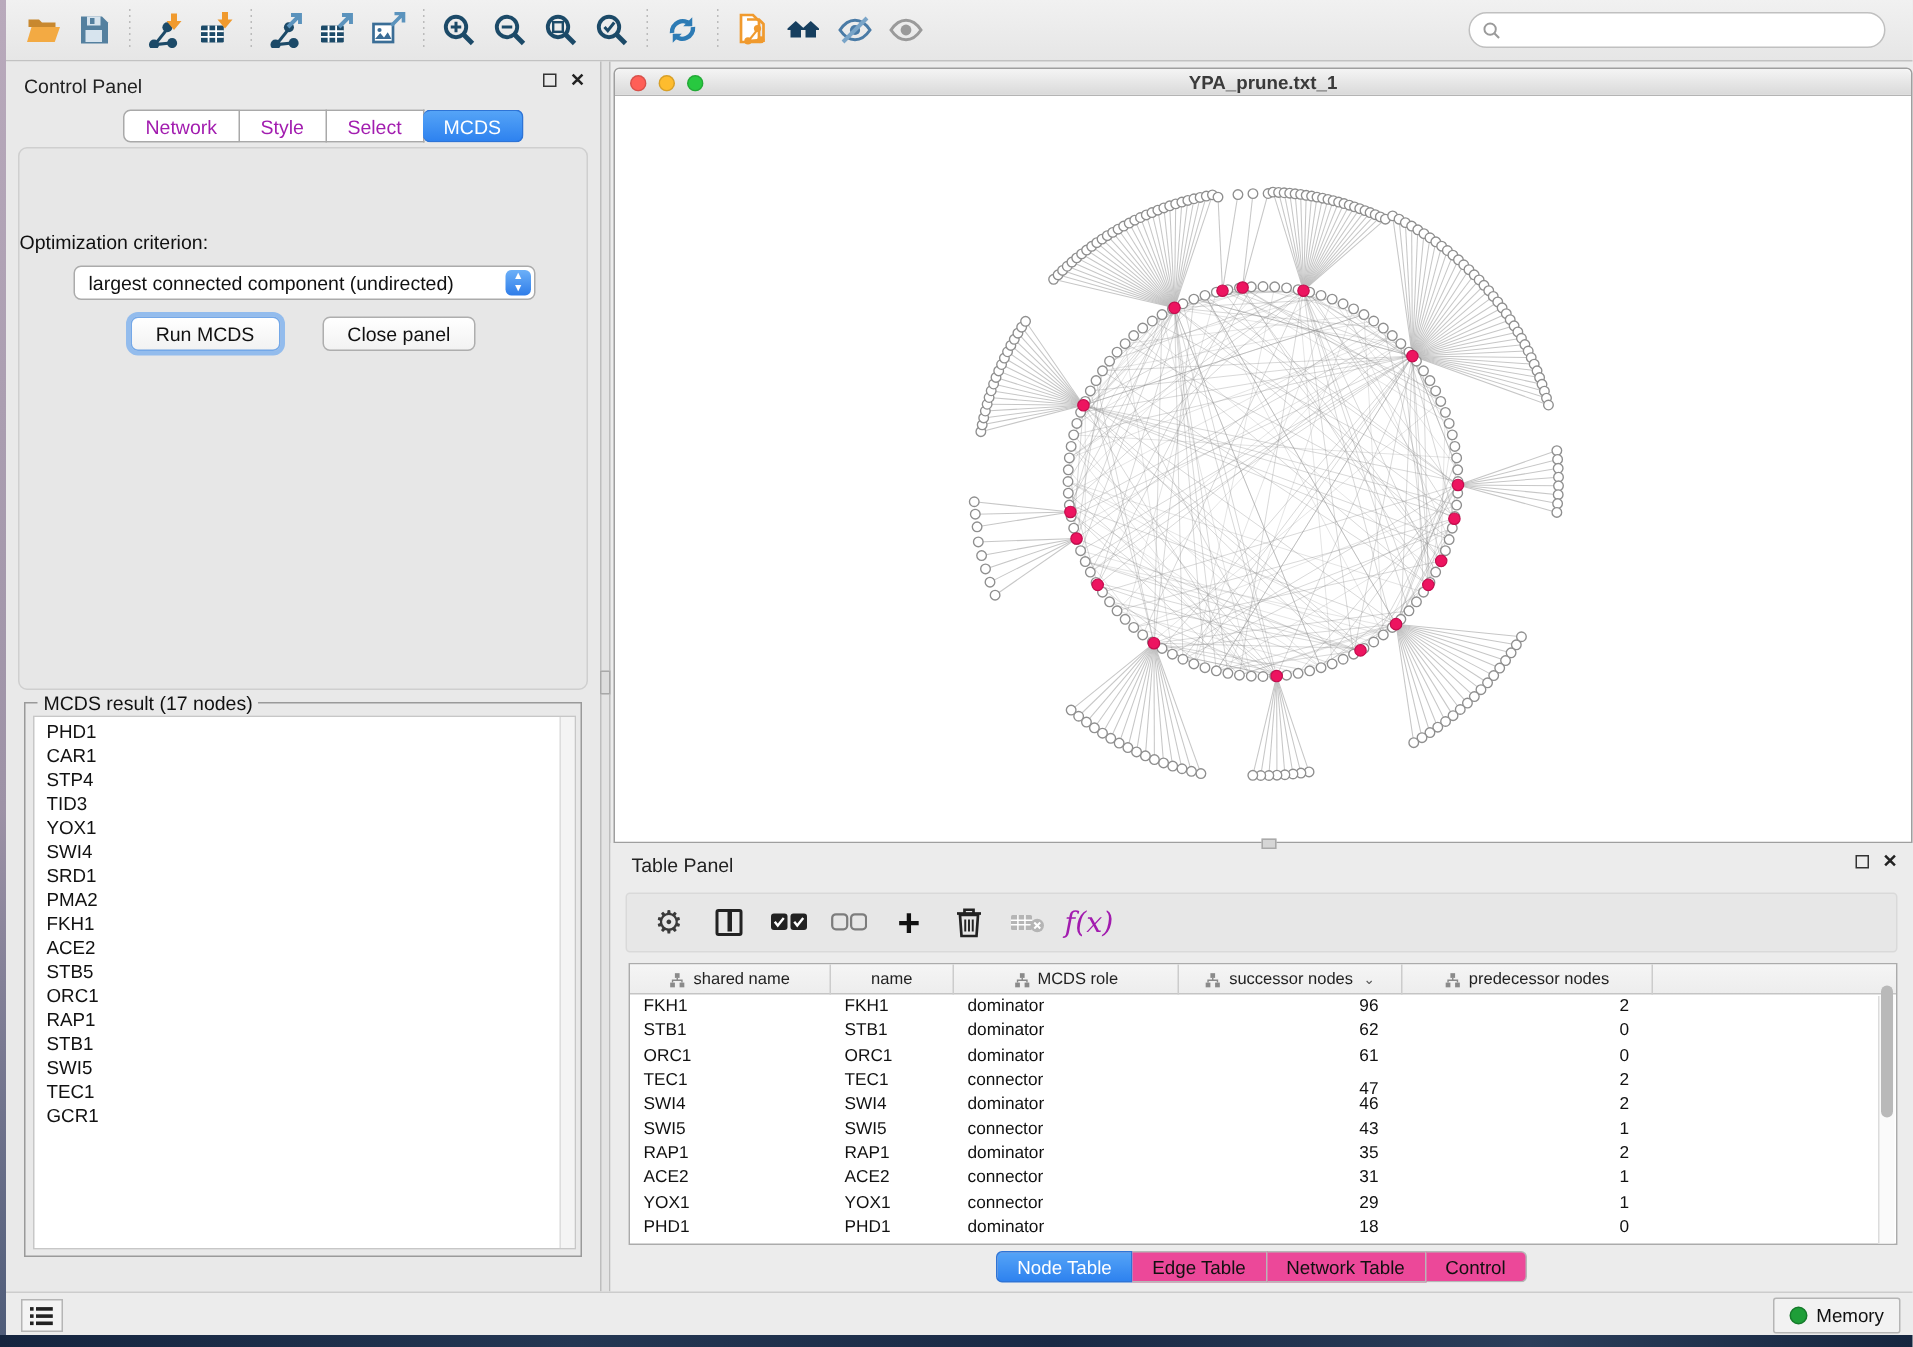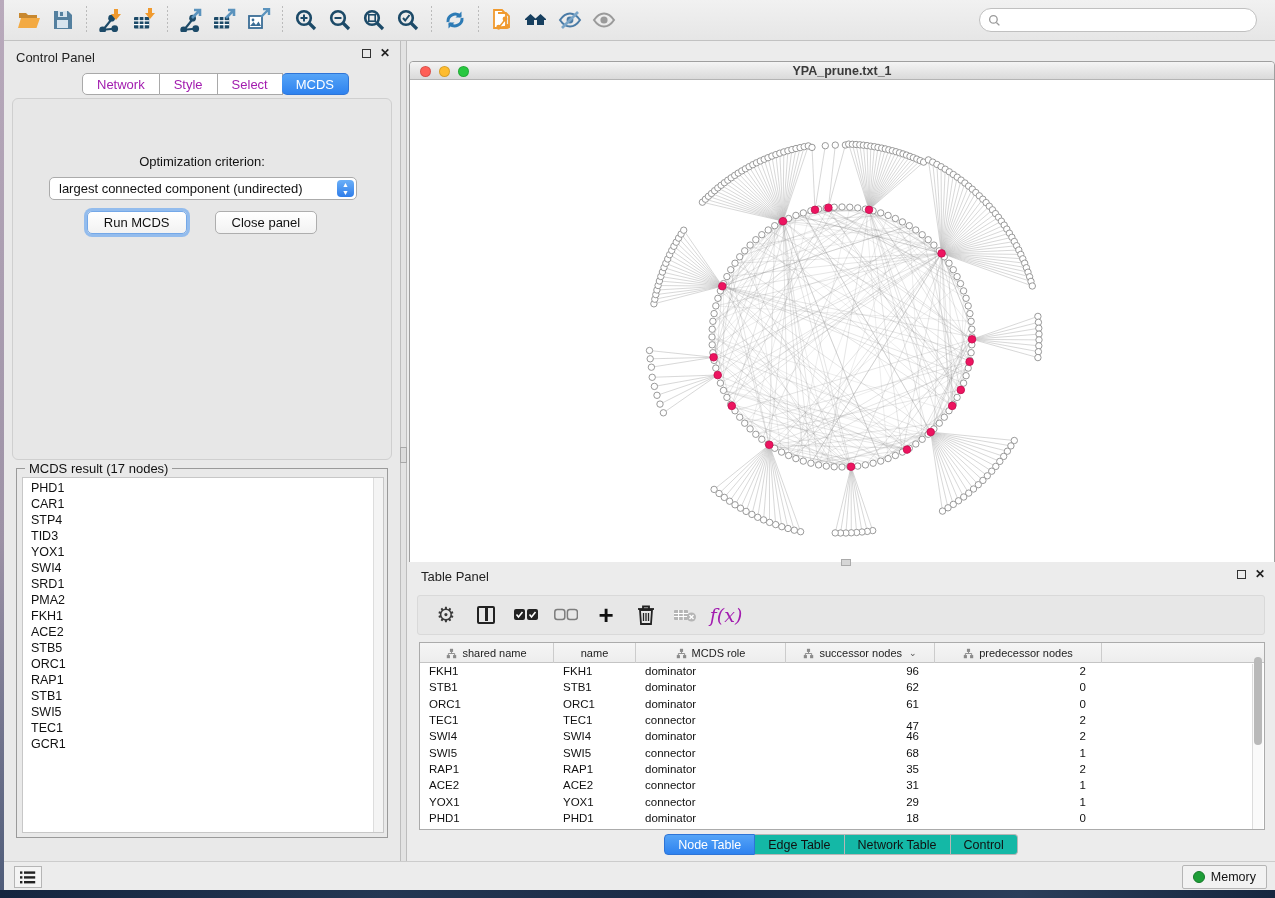--- a/index.html
+++ b/index.html
@@ -44,21 +44,21 @@
   #cp-tabs { position:absolute; left:78px; top:32px; display:flex; }
   .cp-tab { height:22px; padding:0 14px; background:#fff; border:1px solid #a9a9a9;
     border-left:none; font-size:13px; color:#a21caf; display:flex; align-items:center; }
   .cp-tab:first-child { border-left:1px solid #a9a9a9; border-radius:5px 0 0 5px; }
   .cp-tab.active { background:linear-gradient(180deg,#55a4f7,#2e82ef); color:#fff;
     border-color:#2e74d6; border-radius:5px; margin-left:-1px; }
   #cp-tabs .cp-tab:last-child:not(.active){ border-radius:0 5px 5px 0; }
 
   #cp-groove { position:absolute; left:8px; top:57px; width:380px; height:362px;
     border:1px solid #cfcfcf; border-radius:6px; background:#e7e7e7; }
-  #opt-label { position:absolute; left:0; top:55px; width:100%; text-align:center;
+  #opt-label { position:absolute; left:0; top:55px; width:100%; text-align:left;
     font-size:13px; color:#111; }
   #opt-select { position:absolute; left:36px; top:78px; width:308px; height:23px; background:#fff;
     border:1px solid #ababab; border-radius:5px; font-size:13px; color:#111;
     display:flex; align-items:center; padding-left:9px; }
   #opt-stepper { position:absolute; right:2px; top:2px; width:17px; height:17px; border-radius:4px;
     background:linear-gradient(180deg,#6cb0f8,#2f7de9); color:#fff; font-size:7px; line-height:8px;
     text-align:center; padding-top:1px; }
   .cp-buttons { position:absolute; left:0; top:112px; width:100%; display:flex;
     justify-content:center; gap:28px; }
   .mac-btn { height:23px; padding:0 16px; background:linear-gradient(180deg,#ffffff,#f2f2f2);
@@ -77,21 +77,21 @@
     background:#f4f4f4; border-left:1px solid #ddd; }
 
   
   #v-splitter { left:396px; top:0; width:7px; height:820px; background:#e3e3e3;
     border-left:1px solid #bdbdbd; border-right:1px solid #bdbdbd; }
   #v-handle { position:absolute; left:-1px; top:406px; width:7px; height:16px;
     background:#dcdcdc; border:1px solid #a8a8a8; }
 
   
   #right-col { left:403px; top:0; width:868px; height:820px; }
-  #net-window { position:absolute; left:2px; top:20px; width:866px; height:517px;
+  #net-window { position:absolute; left:2px; top:4px; width:866px; height:517px;
     border:1px solid #9f9f9f; background:#fff; border-radius:4px 4px 0 0; }
   #net-titlebar { height:18px; background:linear-gradient(180deg,#f4f4f4,#dadada);
     border-bottom:1px solid #b4b4b4; border-radius:4px 4px 0 0; position:relative; }
   .tlight { position:absolute; top:4px; width:11px; height:11px; border-radius:50%; }
   #net-title { width:100%; text-align:center; font-size:12.5px; font-weight:bold; color:#3a3a3a;
     line-height:18px; }
   #net-canvas { position:relative; width:864px; height:497px; background:#fff; overflow:hidden; }
 
   
   #table-panel { position:absolute; left:0; top:521px; width:868px; height:299px; background:#ececec; }
@@ -119,21 +119,21 @@
   .tr { display:flex; height:16.3px; align-items:center; }
   .td { font-size:11.5px; color:#111; overflow:hidden; white-space:nowrap; }
   .td.l { padding-left:9px; text-align:left; }
   .td.r { padding-right:16px; text-align:right; }
   #tp-vscroll { position:absolute; right:1px; top:21px; width:11px; height:165px; background:#fafafa;
     border-left:1px solid #dcdcdc; }
   #tp-vthumb { position:absolute; left:1px; top:-7px; width:8px; height:88px; background:#b9b9b9;
     border-radius:4px; }
 
   #tp-tabs { position:absolute; left:0; top:272px; width:100%; display:flex; justify-content:center; }
-  .tp-tab { height:21px; padding:0 13px; background:#14b8a6; border:1px solid #b6b6b6; border-left:none;
+  .tp-tab { height:21px; padding:0 13px; background:#ec4899; border:1px solid #b6b6b6; border-left:none;
     font-size:12.5px; color:#111; display:flex; align-items:center; }
   .tp-tab:first-child { border-left:1px solid #b6b6b6; border-radius:4px 0 0 4px; }
   .tp-tab:last-child { border-radius:0 4px 4px 0; }
   .tp-tab.active { background:linear-gradient(180deg,#55a4f7,#2e82ef); color:#fff; border-color:#2e74d6; }
 
   
   #status-bar { left:0; top:861px; width:1271px; height:29px; background:#ececec;
     border-top:1px solid #cccccc; }
   #list-btn { position:absolute; left:10px; top:4px; width:28px; height:22px; background:#f4f4f4;
     border:1px solid #b5b5b5; display:flex; align-items:center; justify-content:center; }
@@ -1196,21 +1196,21 @@
                 <div class="td l" style="width: 134px;">SWI4</div>
                 <div class="td l" style="width: 82px;">SWI4</div>
                 <div class="td l" style="width: 150px;">dominator</div>
                 <div class="td r" style="width: 149px;">46</div>
                 <div class="td r" style="width: 167px;">2</div>
               </div>
               <div class="tr">
                 <div class="td l" style="width: 134px;">SWI5</div>
                 <div class="td l" style="width: 82px;">SWI5</div>
                 <div class="td l" style="width: 150px;">connector</div>
-                <div class="td r" style="width: 149px;">68</div>
+                <div class="td r" style="width: 149px;">43</div>
                 <div class="td r" style="width: 167px;">1</div>
               </div>
               <div class="tr">
                 <div class="td l" style="width: 134px;">RAP1</div>
                 <div class="td l" style="width: 82px;">RAP1</div>
                 <div class="td l" style="width: 150px;">dominator</div>
                 <div class="td r" style="width: 149px;">35</div>
                 <div class="td r" style="width: 167px;">2</div>
               </div>
               <div class="tr">

